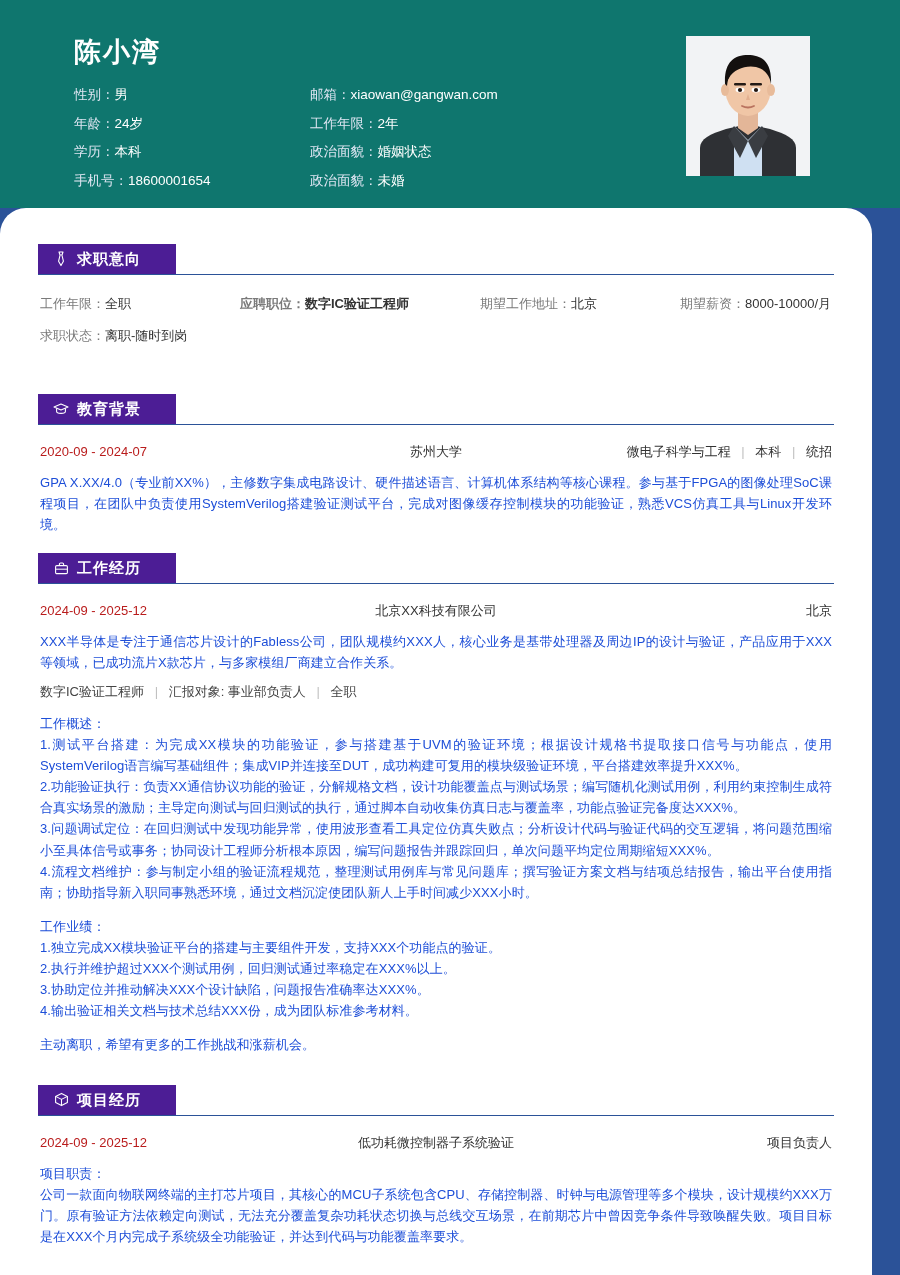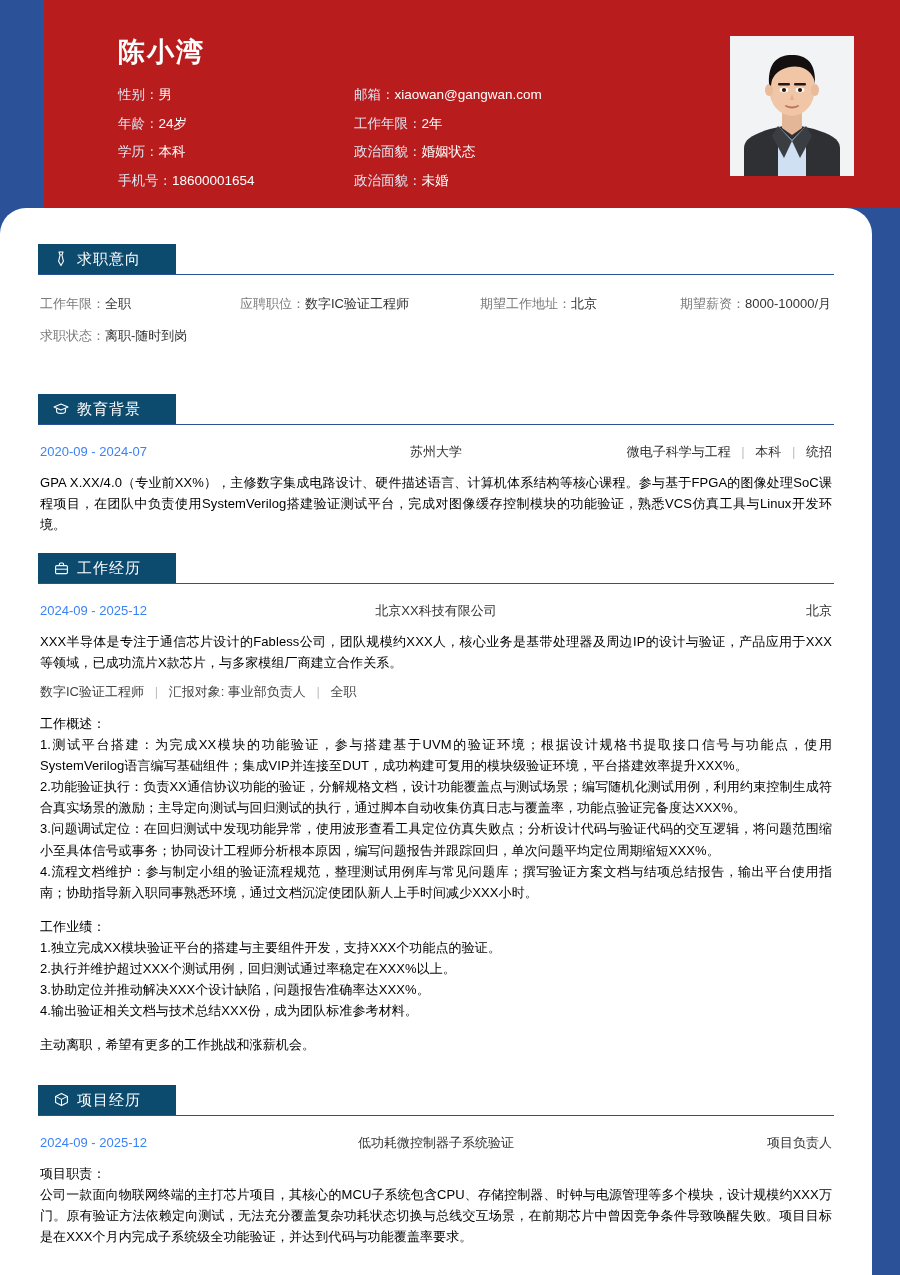--- a/index.html
+++ b/index.html
@@ -15,23 +15,22 @@
     width: 900px;
     height: 1275px;
     background: #2b5298;
     overflow: hidden;
   }
 
   
   .banner {
     position: relative;
     height: 208px;
-    background: #b91c1c;
+    background: #0f766e;
     padding: 0;
-    margin-left: 44px;
   }
   .banner-inner {
     position: absolute;
     left: 74px;
     top: 36px;
     width: 600px;
   }
   .cand-name {
     font-size: 27px;
     font-weight: bold;
@@ -79,76 +78,76 @@
   }
   .card-pad { padding: 0 38px; }
 
   
   .section { margin-top: 0; }
   .sec-tab {
     display: inline-flex;
     align-items: center;
     gap: 8px;
     height: 30px;
-    background: #0c4a6e;
+    background: #4c1d95;
     color: #ffffff;
     padding: 0 22px 0 15px;
     font-size: 15px;
-    font-weight: normal;
+    font-weight: bold;
     letter-spacing: 1px;
     min-width: 138px;
   }
   .sec-tab .sec-icon {
     display: inline-flex;
     align-items: center;
     justify-content: center;
     width: 16px;
     height: 16px;
   }
   .sec-tab .sec-icon svg { display: block; }
   .sec-head-wrap {
     position: relative;
     border-bottom: 1px solid #2b5298;
     line-height: 0;
   }
 
   
   .body-text {
     font-size: 13px;
-    color: #000000;
+    color: #1d4ed8;
     line-height: 1.62;
     text-align: justify;
     letter-spacing: 0.1px;
   }
 
   
   .intent-block { padding: 20px 2px 6px 2px; }
   .intent-row {
     display: flex;
     font-size: 13px;
     margin-bottom: 14px;
   }
   .intent-cell { white-space: nowrap; }
   .intent-cell .lbl { color: #7a7a7a; }
   .intent-cell .val { color: #333333; }
   .c1 { width: 200px; }
-  .c2 { width: 240px; }
+  .c2 { width: 240px; font-weight: bold; }
   .c3 { width: 200px; }
   .c4 { width: auto; }
 
   
   .entry { padding: 18px 2px 4px 2px; }
   .entry-head {
     display: flex;
     align-items: baseline;
     font-size: 13px;
     color: #333333;
     margin-bottom: 11px;
   }
-  .eh-left { width: 300px; color: #3b82f6; }
+  .eh-left { width: 300px; color: #b91c1c; }
   .eh-mid { flex: 1; text-align: center; color: #333333; }
   .eh-right { width: 300px; text-align: right; color: #333333; }
   .sep-bar {
     display: inline-block;
     color: #c0c0c0;
     margin: 0 7px;
   }
   .entry-sub {
     font-size: 13px;
     color: #444444;

